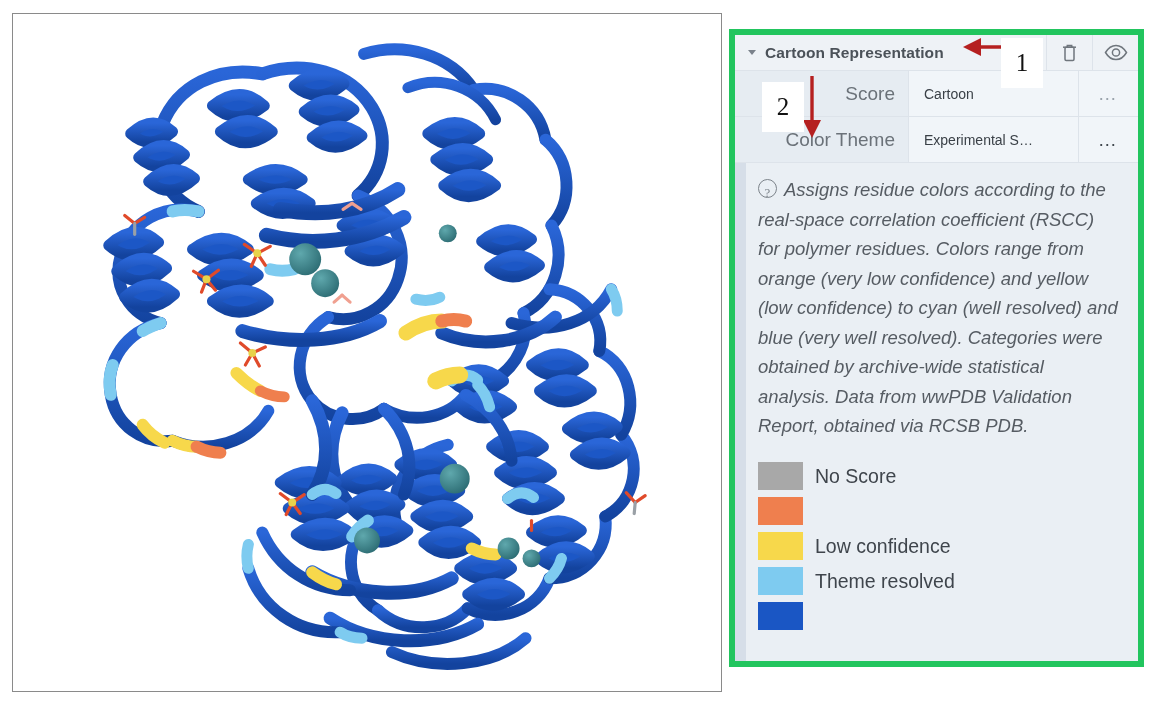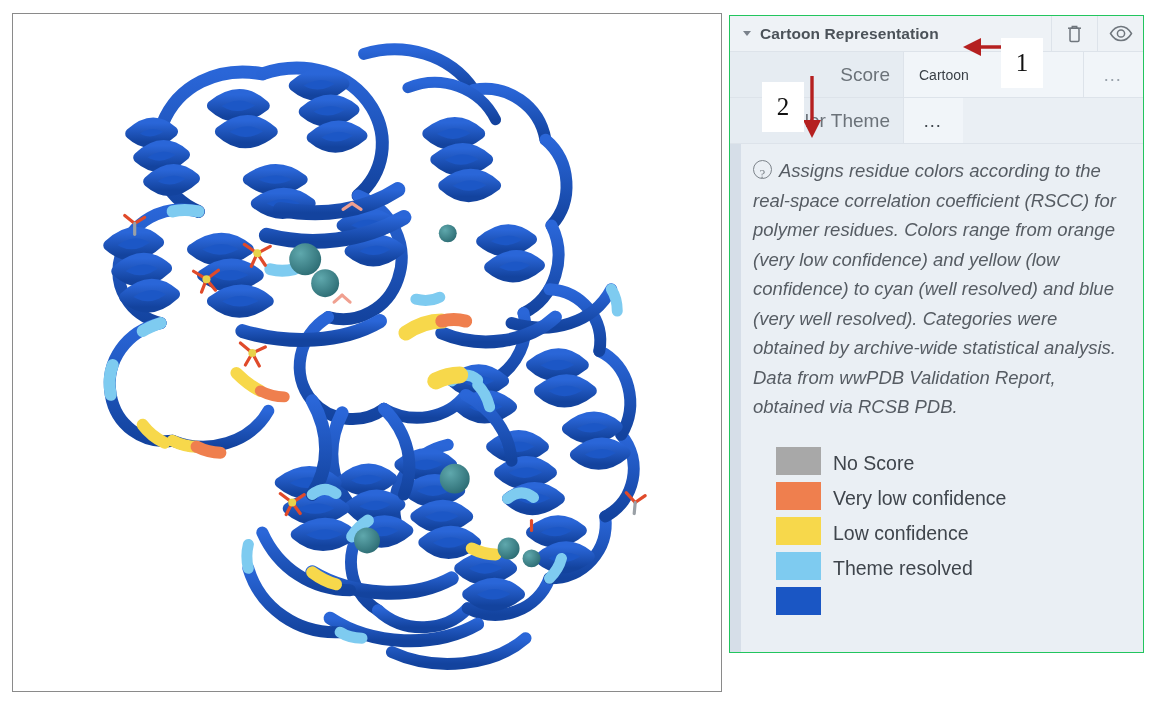--- a/index.html
+++ b/index.html
@@ -19,24 +19,24 @@
     background: #ffffff;
     border: 1.5px solid #8a8a8a;
     box-sizing: border-box;
     overflow: hidden;
   }
   #viewer svg { display: block; width: 100%; height: 100%; }
 
   
   #panel {
     position: absolute;
-    left: 729px; top: 15px;
+    left: 729px; top: 29px;
     width: 415px; height: 638px;
     background: #eaeff4;
-    border: 1px solid #22c55e;
+    border: 6px solid #22c55e;
     box-sizing: border-box;
     overflow: hidden;
   }
   #panel::before {
     content: "";
     position: absolute;
     left: 0; top: 0; bottom: 0;
     width: 11px;
     background: #d6dee8;
   }
@@ -133,21 +133,21 @@
     font-style: normal;
   }
   .qmark span {
     position: absolute; left: 0; right: 0; top: -2px;
     text-align: center; font-size: 13px; color: #7c838a;
     font-family: "Liberation Serif", serif;
   }
 
   
   .legend { margin: 8px 0 0 11px; padding-left: 12px; }
-  .lrow { display: flex; align-items: flex-end; height: 35px; margin-left: 23px; }
+  .lrow { display: flex; align-items: center; height: 35px; }
   .swatch {
     width: 45px; height: 28px; flex: 0 0 auto;
   }
   .lname {
     margin-left: 12px;
     font-size: 19.5px; color: #3f454c;
     white-space: nowrap;
   }
 
   
@@ -400,35 +400,35 @@
     </div>
 
     <div class="prow">
       <div class="lbl">Score</div>
       <div class="val">Cartoon</div>
       <div class="dots light">…</div>
     </div>
 
     <div class="prow">
       <div class="lbl">Color Theme</div>
+      <div class="val">Experimental S…</div>
       <div class="dots dark">…</div>
     </div>
 
     <div class="desc">
       <span class="qmark"><span>?</span></span><span>Assigns residue colors according to the real-space correlation coefficient (RSCC) for polymer residues. Colors range from orange (very low confidence) and yellow (low confidence) to cyan (well resolved) and blue (very well resolved). Categories were obtained by archive-wide statistical analysis. Data from wwPDB Validation Report, obtained via RCSB PDB.</span>
     </div>
 
     <div class="legend">
       <div class="lrow">
         <span class="swatch" style="background:#a8a8a8"></span>
         <span class="lname">No Score</span>
       </div>
       <div class="lrow">
         <span class="swatch" style="background:#ef7f4e"></span>
-        <span class="lname">Very low confidence</span>
       </div>
       <div class="lrow">
         <span class="swatch" style="background:#f7d84b"></span>
         <span class="lname">Low confidence</span>
       </div>
       <div class="lrow">
         <span class="swatch" style="background:#7ecbf0"></span>
         <span class="lname">Theme resolved</span>
       </div>
       <div class="lrow">

